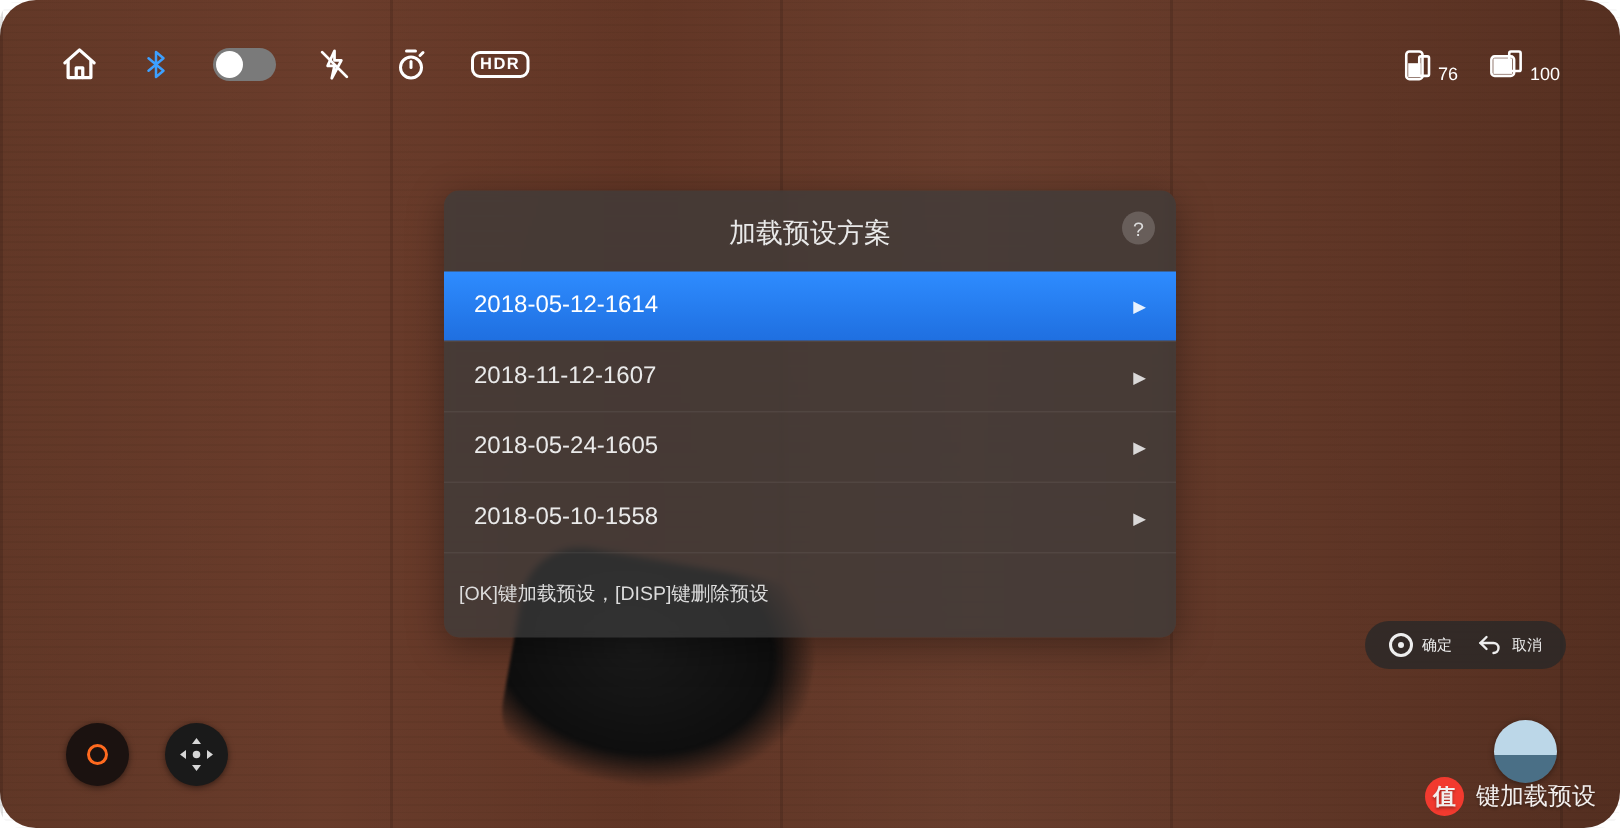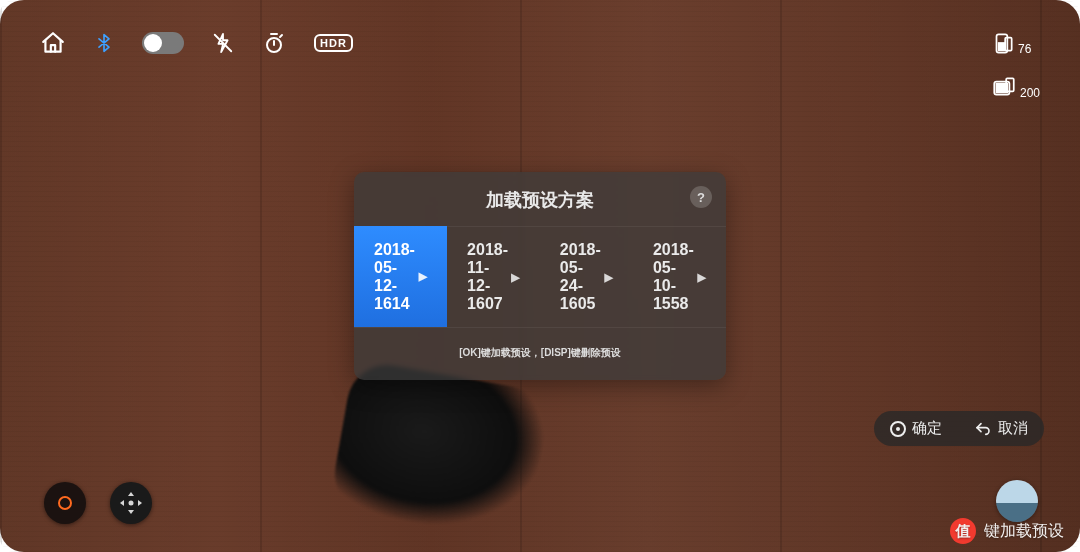--- a/index.html
+++ b/index.html
@@ -26,73 +26,72 @@
     border-radius: 40px; transform: rotate(10deg); filter: blur(1px);
   }
 
   
   .topbar {
     position:absolute; top:0; left:0; right:0; height: 90px;
     display:flex; justify-content:space-between; align-items:flex-start;
     padding: 30px 40px 0 40px; color:#fff;
   }
   .tb-left { display:flex; align-items:center; gap: 28px; }
-  .tb-right { display:flex; align-items:flex-start; gap: 18px; flex-direction: column; }
+  .tb-right { display:flex; align-items:flex-start; gap: 18px; }
   .icon { display:inline-flex; }
   .toggle {
     width: 42px; height: 22px; border-radius: 11px; background:#7a7a7a; position:relative;
   }
   .toggle .knob {
     position:absolute; width:18px; height:18px; border-radius:50%; background:#fff; top:2px; left:2px;
   }
   .hdr-box {
     border:2px solid #fff; border-radius:6px; padding: 1px 4px; font-size:11px; font-weight:600; letter-spacing:1px;
   }
   .batt-pair { display:flex; align-items:flex-end; gap:2px; }
   .batt-num { font-size:12px; }
 
   
   .modal {
     position:absolute; left:50%; top:50%; transform:translate(-50%, -50%);
-    width: 372px; background: rgba(60,60,60,.72);
+    width: 488px; background: rgba(60,60,60,.72);
     backdrop-filter: blur(2px);
     border-radius: 10px; overflow:hidden; color:#e9e9e9;
     box-shadow: 0 6px 24px rgba(0,0,0,.35);
-    font-weight: bold;
   }
   .modal-header {
     display:flex; justify-content:center; align-items:center;
     padding: 16px 0 14px; font-size:18px; position:relative;
   }
   .help {
     position:absolute; right:14px; top:14px; width:22px; height:22px;
     border-radius:50%; background: rgba(255,255,255,.18);
     display:flex; align-items:center; justify-content:center; font-size:13px; color:#ddd;
   }
-  .preset-list { display:flex; flex-direction:row; }
+  .preset-list { display:flex; flex-direction:column; }
   .preset {
     display:flex; align-items:center; justify-content:space-between;
     padding: 14px 20px; font-size:16px; color:#eaeaea;
     border-top: 1px solid rgba(255,255,255,.06);
   }
   .preset.selected {
     background: linear-gradient(180deg, #2e8cff 0%, #1f6fe0 100%);
     color:#fff; border-top:none;
   }
   .chev { font-size:11px; opacity:.9; }
   .modal-hint {
-    text-align:center; padding: 18px 10px 20px; font-size:10px; color:#dcdcdc;
+    text-align:left; padding: 18px 10px 20px; font-size:13px; color:#dcdcdc;
     border-top: 1px solid rgba(255,255,255,.06);
   }
 
   
   .action-pill {
     position:absolute; right: 36px; bottom: 106px;
     background: rgba(40,40,40,.78); color:#eee; border-radius: 22px;
-    display:flex; align-items:center; padding: 8px 16px; gap: 32px; font-size:15px;
+    display:flex; align-items:center; padding: 8px 16px; gap: 16px; font-size:10px;
   }
   .action { display:flex; align-items:center; gap:6px; }
   .dot-target {
     width:16px; height:16px; border:2px solid #eee; border-radius:50%; position:relative;
   }
   .dot-target::after{ content:""; position:absolute; inset:4px; background:#eee; border-radius:50%; }
 
   
   .bl-chip { position:absolute; width:42px; height:42px; border-radius:50%; bottom:28px; }
   .chip-orange {
@@ -181,21 +180,21 @@
           <rect x="14" y="7" width="6" height="12" rx="1"></rect>
         </svg>
         <span class="batt-num">76</span>
       </span>
       <span class="batt-pair">
         <svg width="28" height="26" viewBox="0 0 24 24" fill="none" stroke="#fff" stroke-width="1.6">
           <rect x="3" y="7" width="14" height="12" rx="2"></rect>
             <rect x="5" y="9" width="10" height="8" fill="#fff"></rect>
           <rect x="14" y="4" width="7" height="12" rx="1"></rect>
         </svg>
-        <span class="batt-num">200</span>
+        <span class="batt-num">100</span>
       </span>
     </div>
   </div>
 
   <div class="modal">
     <div class="modal-header">
       <span>加载预设方案</span>
       <span class="help">?</span>
     </div>
     <div class="preset-list">

